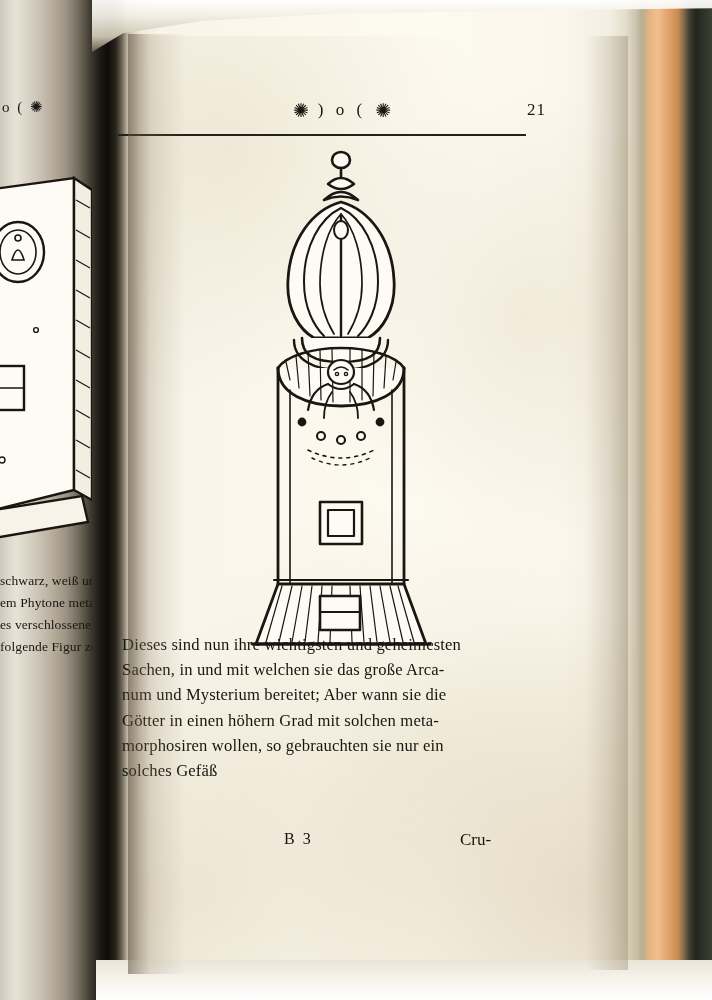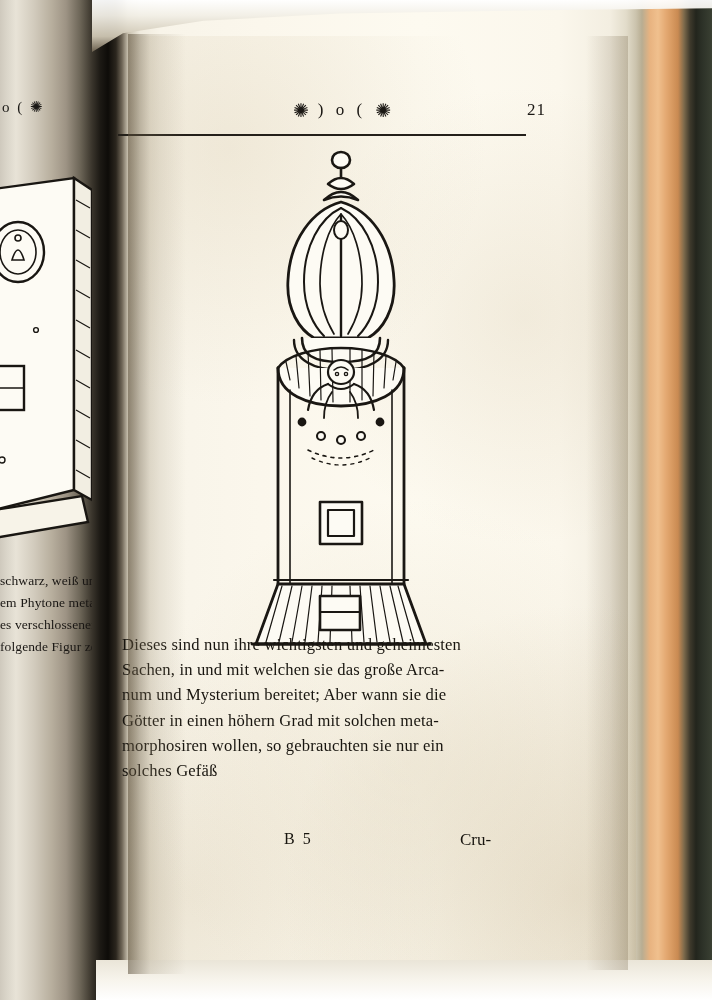--- a/index.html
+++ b/index.html
@@ -322,20 +322,20 @@
 
     <div class="body">
       <span class="ln">Dieses sind nun ihre wichtigsten und geheimesten</span>
       <span class="ln">Sachen, in und mit welchen sie das große Arca-</span>
       <span class="ln">num und Mysterium bereitet;  Aber wann sie die</span>
       <span class="ln">Götter in einen höhern Grad mit solchen meta-</span>
       <span class="ln">morphosiren wollen, so gebrauchten sie nur ein</span>
       <span class="ln">solches Gefäß</span>
     </div>
 
-    <div class="signature">B 5</div>
+    <div class="signature">B 3</div>
     <div class="catchword">Cru-</div>
   </div>
 
   <div class="gutter-shade"></div>
   <div class="outer-shade"></div>
 
 </div>
 
 </body></html>

